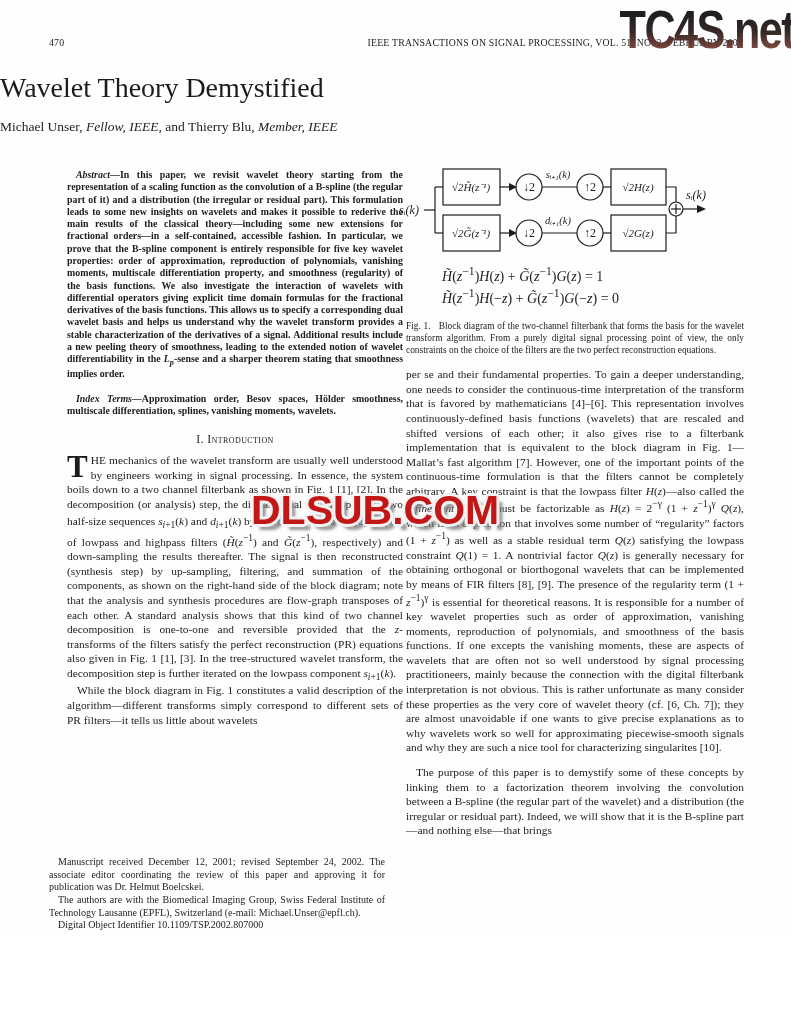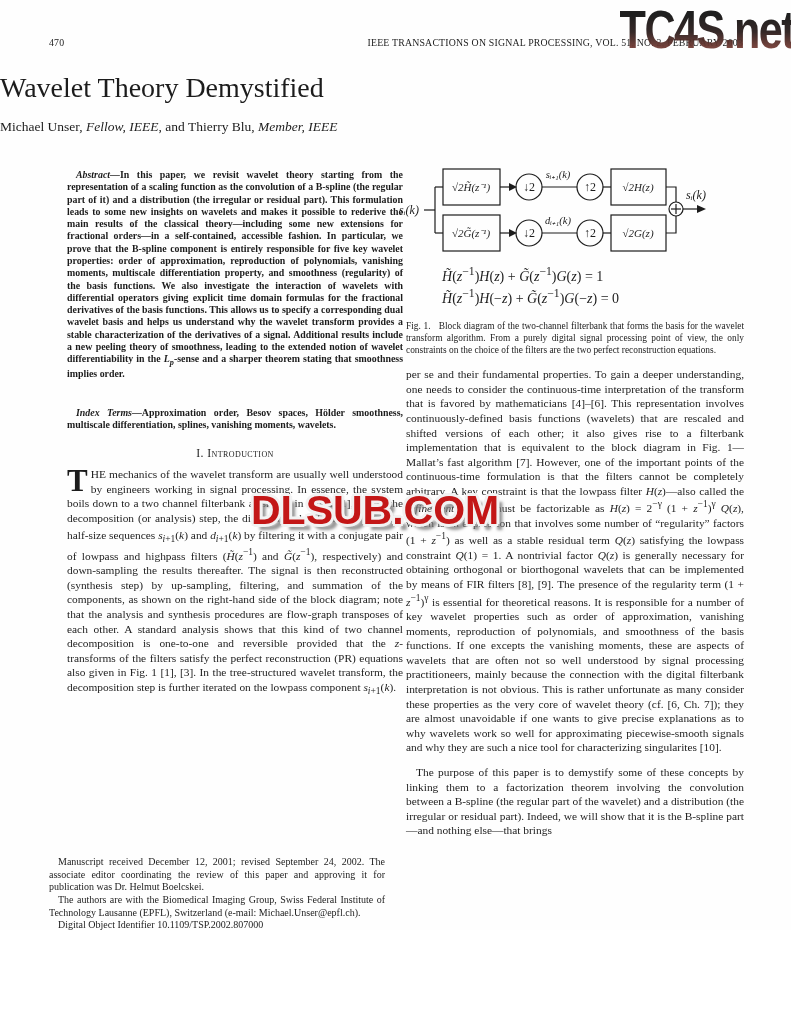--- a/index.html
+++ b/index.html
@@ -13,21 +13,21 @@
   
   .title { position:absolute; top:72px; left:0; width:791px; text-align:left;
     font-size:28px; font-weight:400; }
   .authors { position:absolute; top:119px; left:0; width:791px; text-align:left;
     font-size:13.5px; }
   
   .col-left  { position:absolute; left:67px;  top:169px; width:336px; }
   .col-right { position:absolute; left:406px; top:163px; width:338px; }
   .abstract, .indexterms { font-size:9.9px; font-weight:bold; line-height:1.24;
     text-align:justify; text-indent:9px; margin:0; }
-  .indexterms { margin-top:26px; }
+  .indexterms { margin-top:12px; }
   .abs-label { font-style:italic; }
   .sec-head { margin:15px 0 6px 0; text-align:center; font-variant:small-caps;
     font-size:11.8px; letter-spacing:.4px; }
   .body-p { font-size:11.4px; line-height:1.28; text-align:justify; margin:0; }
   .body-p.indent { text-indent:10px; }
   .dropcap { float:left; font-size:31px; line-height:25px; font-weight:bold;
     padding:1px 3px 0 0; }
   .footnotes { position:absolute; left:49px; top:856px; width:336px;
     font-size:10px; line-height:1.27; text-align:justify; }
   .footnotes p { margin:0; text-indent:9px; }
@@ -80,20 +80,21 @@
   </div>
 
   <div class="title">Wavelet Theory Demystified</div>
   <div class="authors">Michael Unser, <i>Fellow, IEEE</i>, and Thierry Blu, <i>Member, IEEE</i></div>
 
   <div class="col-left">
     <p class="abstract"><span class="abs-label">Abstract—</span><span>In this paper, we revisit wavelet theory starting from the representation of a scaling function as the convolution of a B-spline (the regular part of it) and a distribution (the irregular or residual part). This formulation leads to some new insights on wavelets and makes it possible to rederive the main results of the classical theory—including some new extensions for fractional orders—in a self-contained, accessible fashion. In particular, we prove that the B-spline component is entirely responsible for five key wavelet properties: order of approximation, reproduction of polynomials, vanishing moments, multiscale differentiation property, and smoothness (regularity) of the basis functions. We also investigate the interaction of wavelets with differential operators giving explicit time domain formulas for the fractional derivatives of the basis functions. This allows us to specify a corresponding dual wavelet basis and helps us understand why the wavelet transform provides a stable characterization of the derivatives of a signal. Additional results include a new peeling theory of smoothness, leading to the extended notion of wavelet differentiability in the <i><b>L</b><sub>p</sub></i>-sense and a sharper theorem stating that smoothness implies order.</span></p>
     <p class="indexterms"><span class="abs-label">Index Terms—</span><span>Approximation order, Besov spaces, Hölder smoothness, multiscale differentiation, splines, vanishing moments, wavelets.</span></p>
     <div class="sec-head">I. Introduction</div>
     <p class="body-p"><span class="dropcap">T</span><span>HE mechanics of the wavelet transform are usually well understood by engineers working in signal processing. In essence, the system boils down to a two channel filterbank as shown in Fig. 1 [1], [2]. In the decomposition (or analysis) step, the digital signal <i>s<sub>i</sub></i>(<i>k</i>) is split into two half-size sequences <i>s</i><sub><i>i</i>+1</sub>(<i>k</i>) and <i>d</i><sub><i>i</i>+1</sub>(<i>k</i>) by filtering it with a conjugate pair of lowpass and highpass filters (<i>H̃</i>(<i>z</i><sup>−1</sup>) and <i>G̃</i>(<i>z</i><sup>−1</sup>), respectively) and down-sampling the results thereafter. The signal is then reconstructed (synthesis step) by up-sampling, filtering, and summation of the components, as shown on the right-hand side of the block diagram; note that the analysis and synthesis procedures are flow-graph transposes of each other. A standard analysis shows that this kind of two channel decomposition is one-to-one and reversible provided that the <i>z</i>-transforms of the filters satisfy the perfect reconstruction (PR) equations also given in Fig. 1 [1], [3]. In the tree-structured wavelet transform, the decomposition step is further iterated on the lowpass component <i>s</i><sub><i>i</i>+1</sub>(<i>k</i>).</span></p>
+    <p class="body-p indent">While the block diagram in Fig. 1 constitutes a valid description of the algorithm—different transforms simply correspond to different sets of PR filters—it tells us little about wavelets</p>
   </div>
 
   <div class="footnotes">
     <p>Manuscript received December 12, 2001; revised September 24, 2002. The associate editor coordinating the review of this paper and approving it for publication was Dr. Helmut Boelcskei.</p>
     <p>The authors are with the Biomedical Imaging Group, Swiss Federal Institute of Technology Lausanne (EPFL), Switzerland (e-mail: Michael.Unser@epfl.ch).</p>
     <p>Digital Object Identifier 10.1109/TSP.2002.807000</p>
   </div>
 
   <div class="col-right">
 

